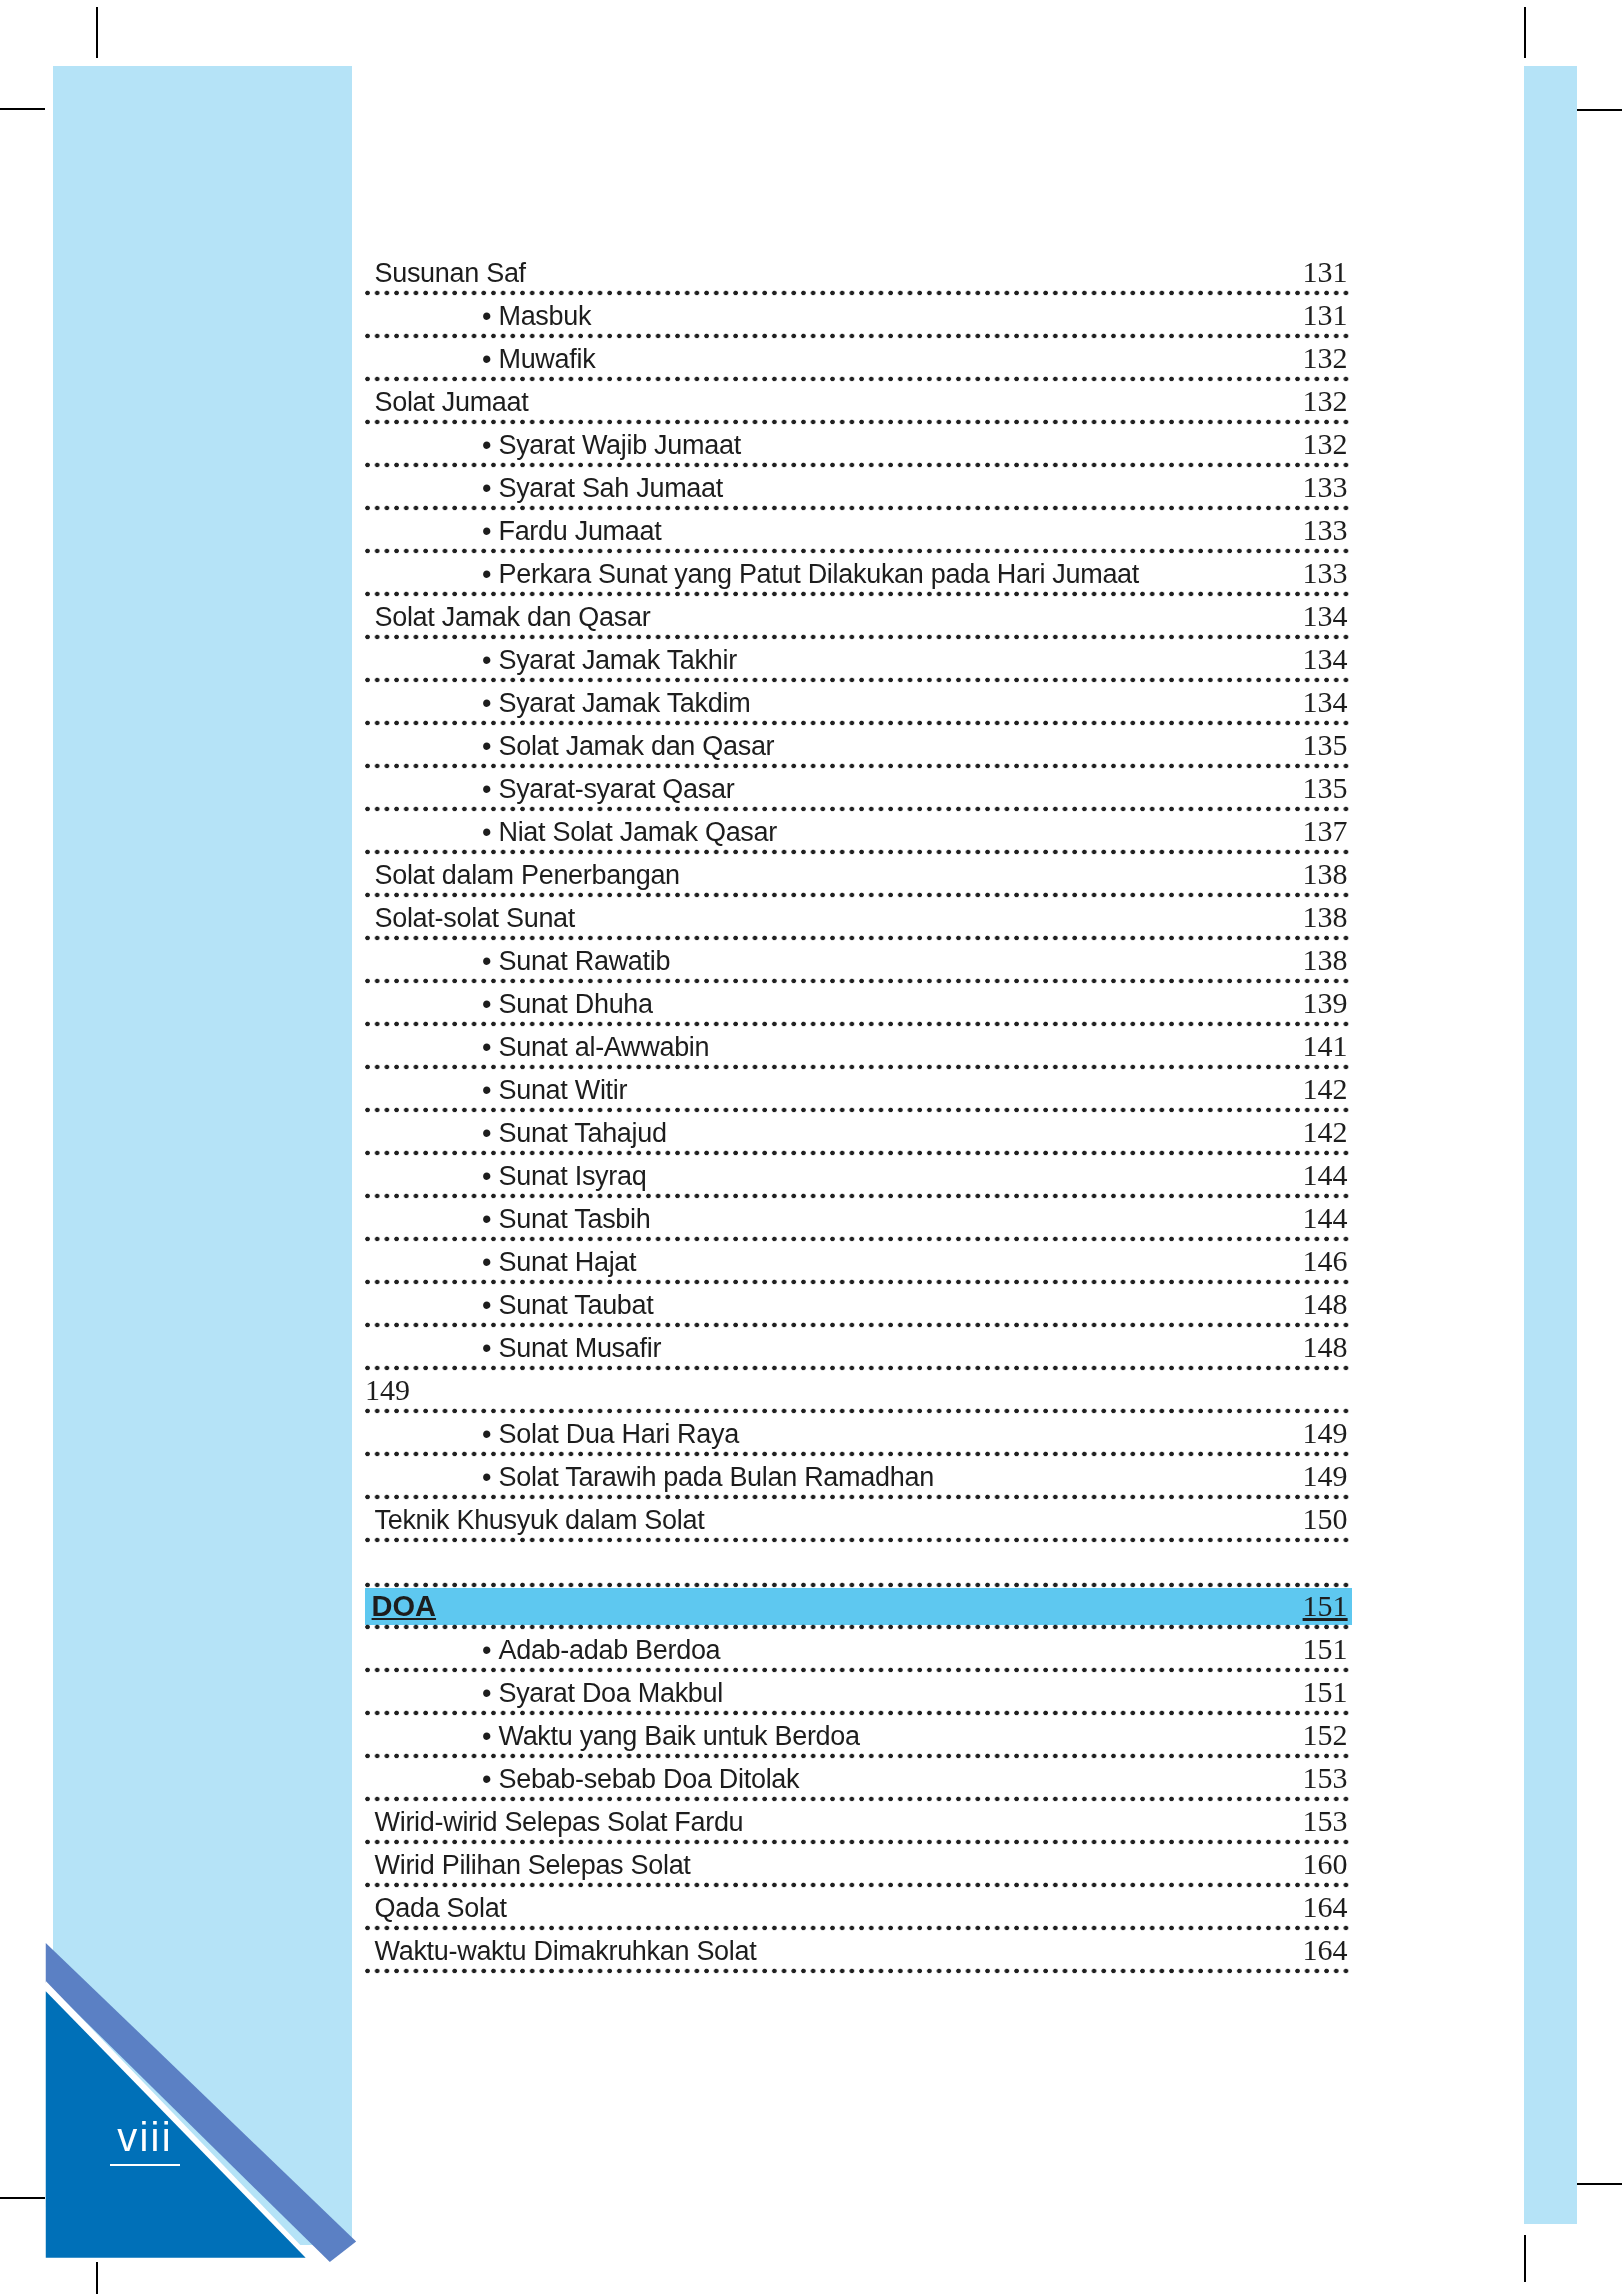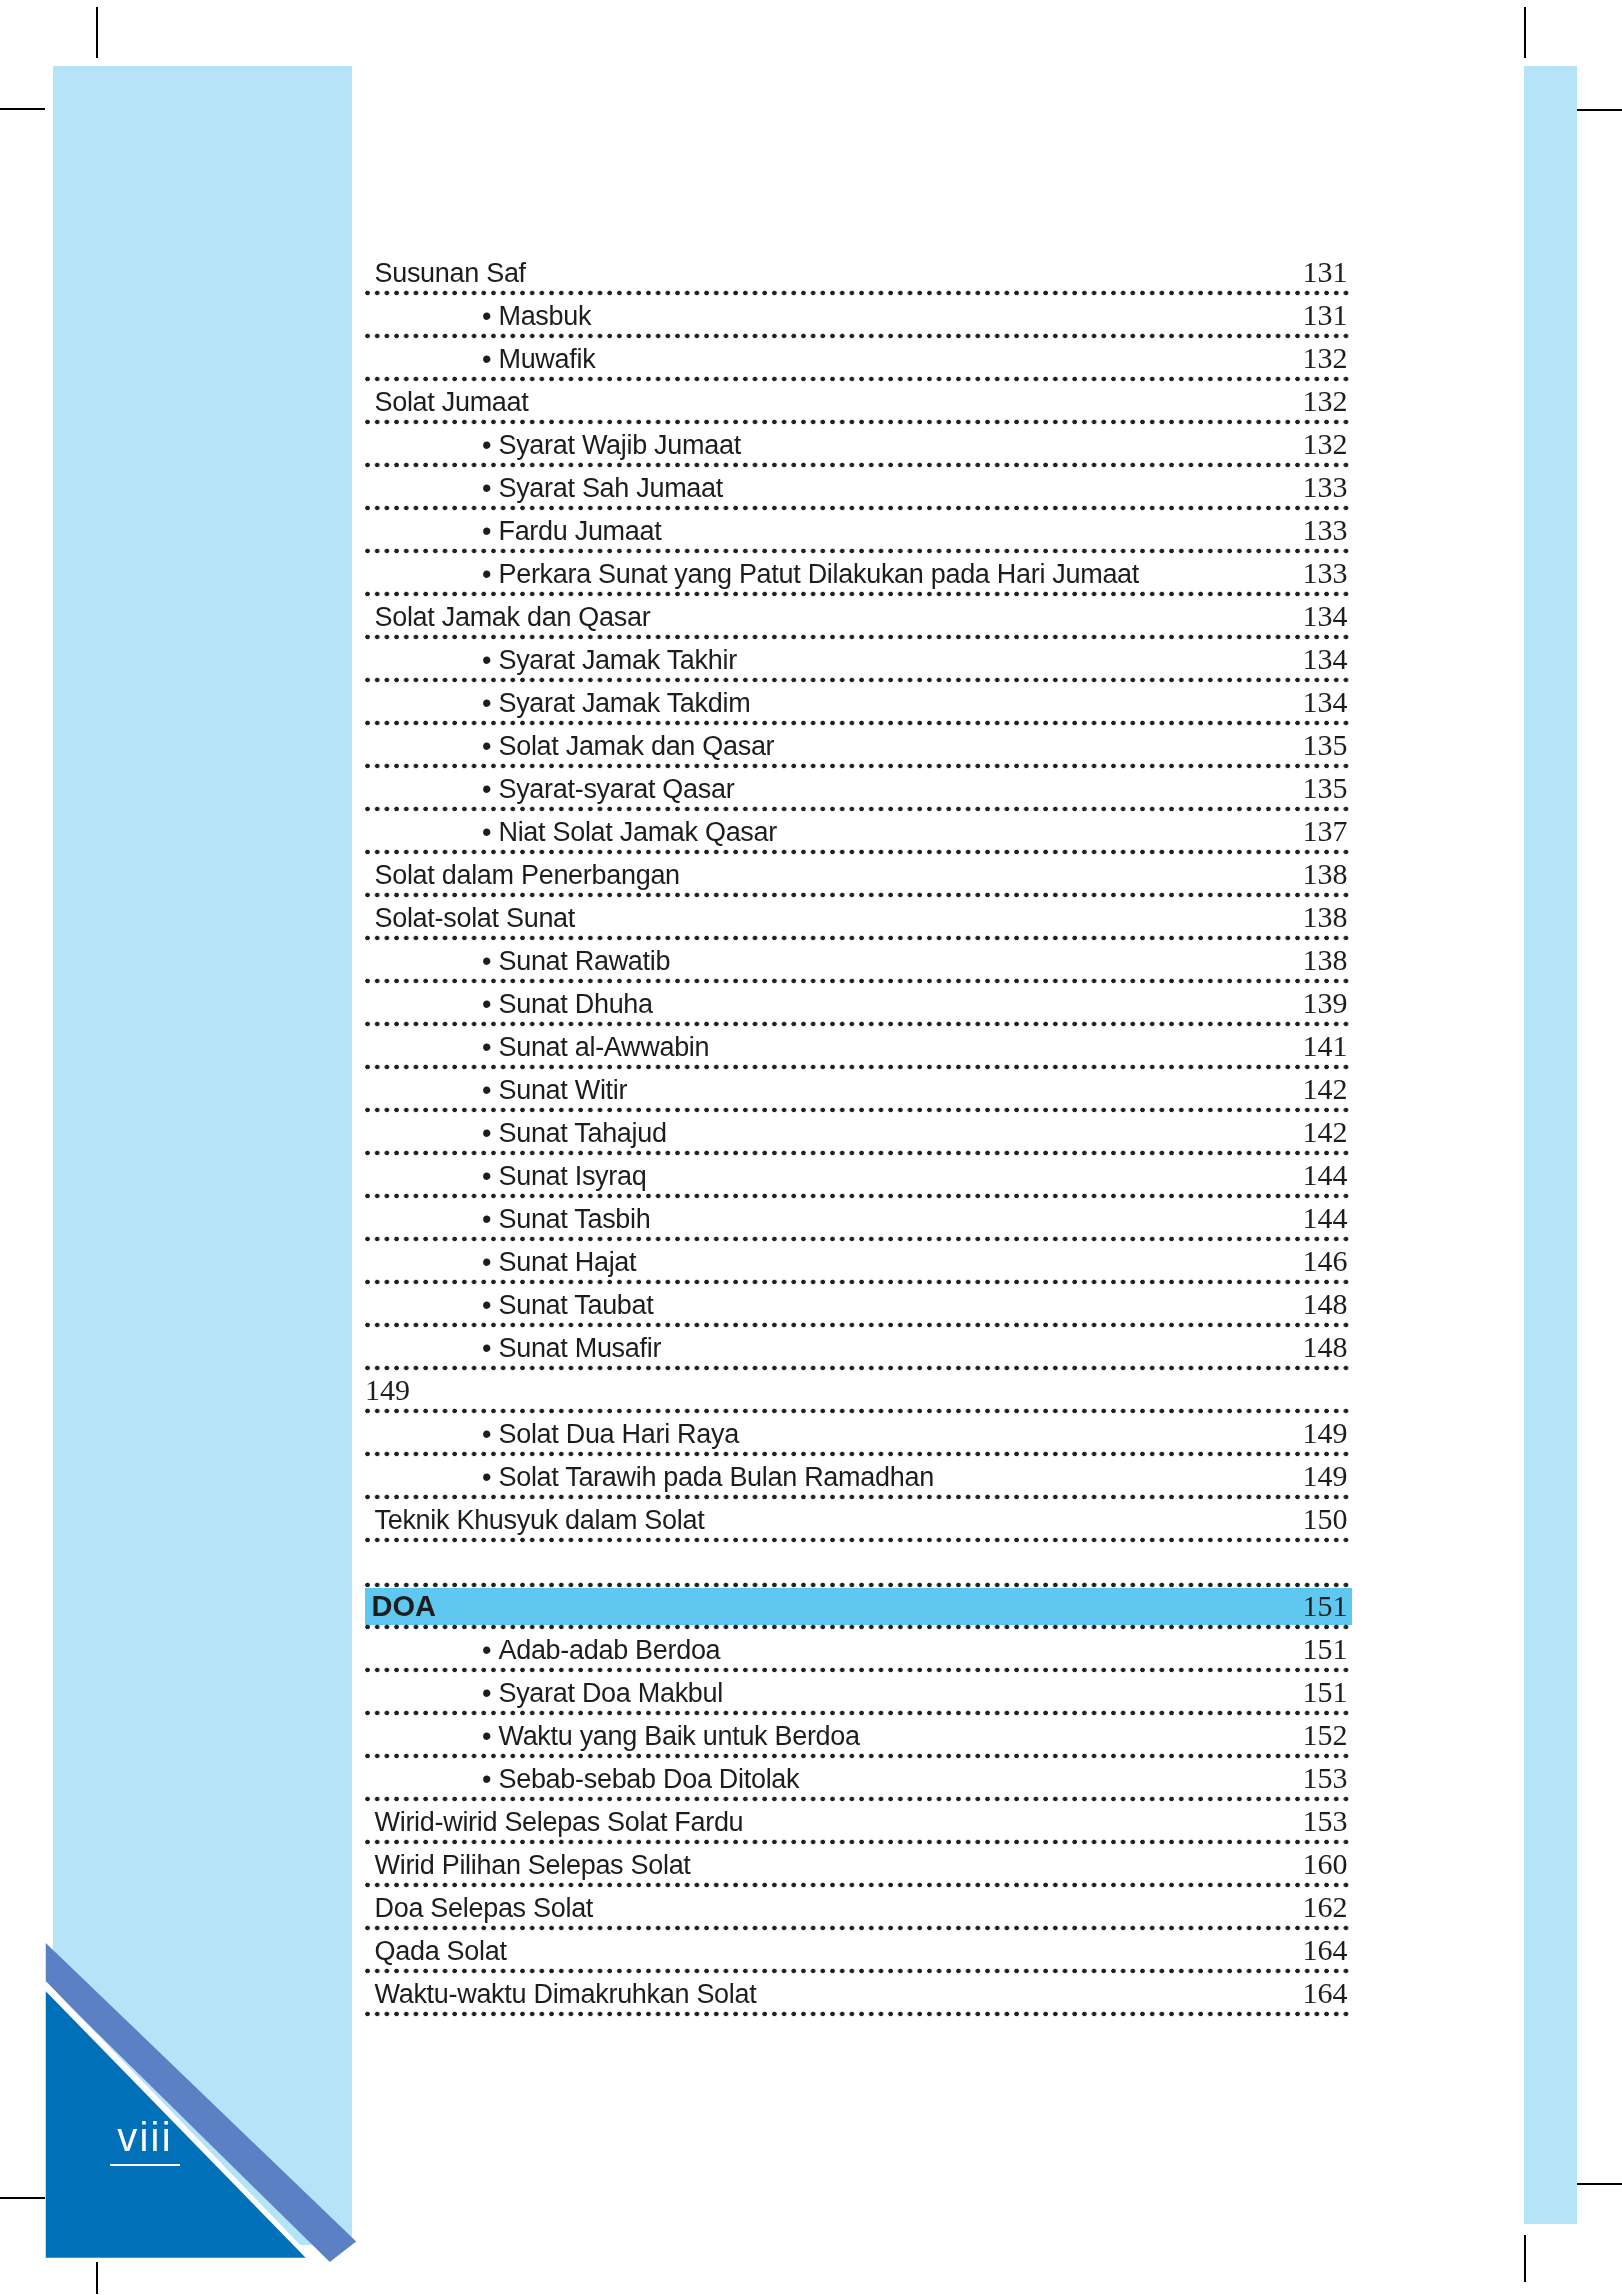--- a/index.html
+++ b/index.html
@@ -46,21 +46,21 @@
   .row{
     position:relative;height:43px;
     display:flex;justify-content:space-between;align-items:flex-end;gap:44px;
   }
   .row::after{
     content:"";position:absolute;left:0;right:0;bottom:0;height:5.9px;
     background-image:radial-gradient(circle at 2.5px 2.9px, #1f1f1f 2px, rgba(0,0,0,0) 2.6px);
     background-size:9.7px 5.9px;background-repeat:repeat-x;
   }
   .row.gap{height:45px;}
-  .row.header{height:42px;}
+  .row.header{height:42px;text-decoration:underline;}
   .row.header::before{
     content:"";position:absolute;left:0;right:0;top:0;bottom:5.1px;
     background:#5ec8f0;
   }
   .label-wrap{
     position:relative;z-index:1;
     margin-left:9.5px;padding-bottom:9.5px;
     font-size:27px;line-height:1;letter-spacing:-0.3px;white-space:nowrap;
   }
   .row.lvl1 .label-wrap{margin-left:117px;margin-top:32px;}
@@ -319,26 +319,20 @@
         <span class="page-num">153</span>
       </div>
       <div class="row item lvl0">
         <span class="label-wrap">
           <span class="label">Wirid Pilihan Selepas Solat</span>
         </span>
         <span class="page-num">160</span>
       </div>
       <div class="row item lvl0">
         <span class="label-wrap">
-          <span class="label">Doa Selepas Solat</span>
-        </span>
-        <span class="page-num">162</span>
-      </div>
-      <div class="row item lvl0">
-        <span class="label-wrap">
           <span class="label">Qada Solat</span>
         </span>
         <span class="page-num">164</span>
       </div>
       <div class="row item lvl0">
         <span class="label-wrap">
           <span class="label">Waktu-waktu Dimakruhkan Solat</span>
         </span>
         <span class="page-num">164</span>
       </div>

